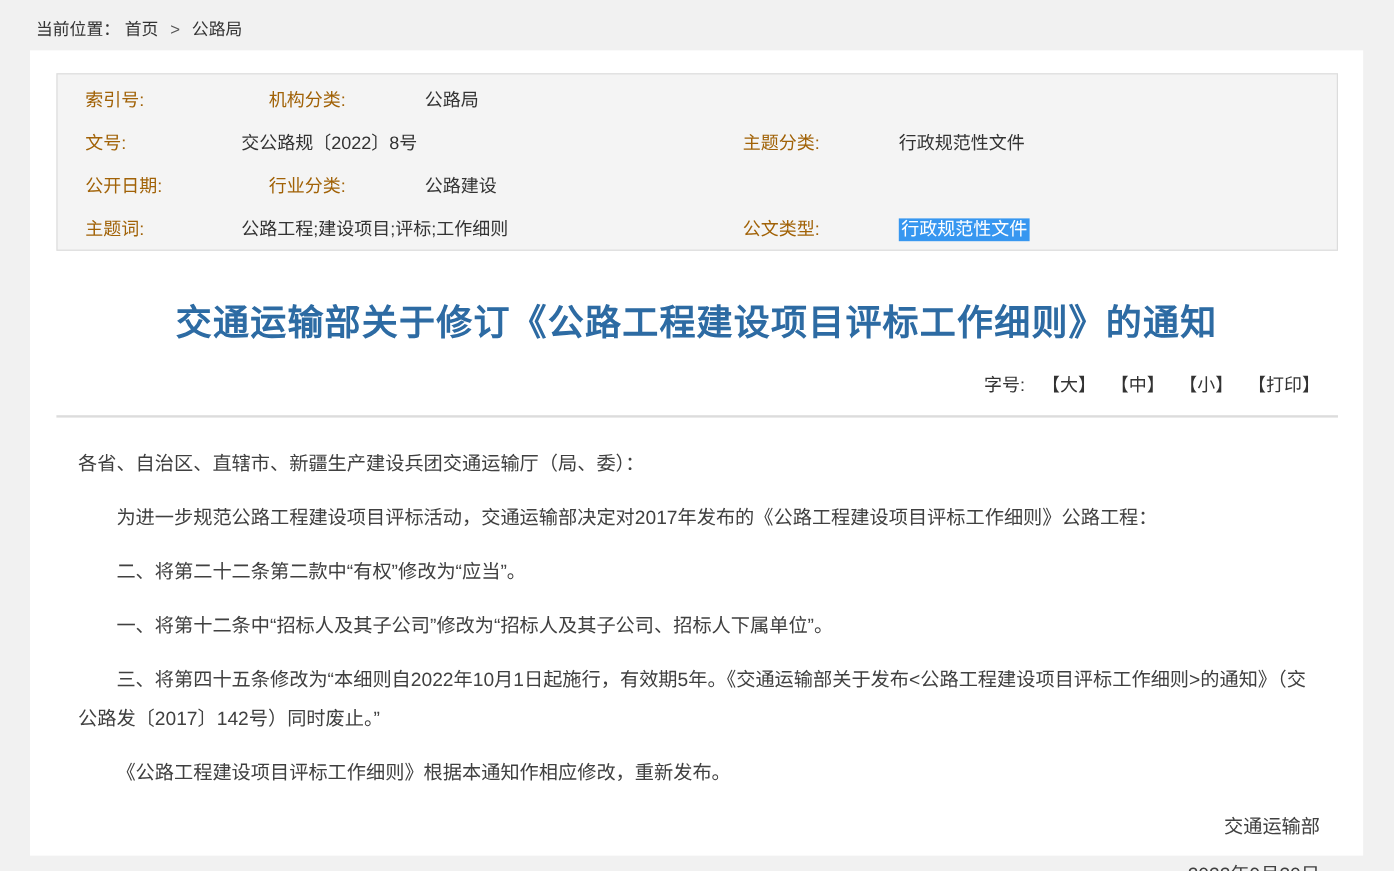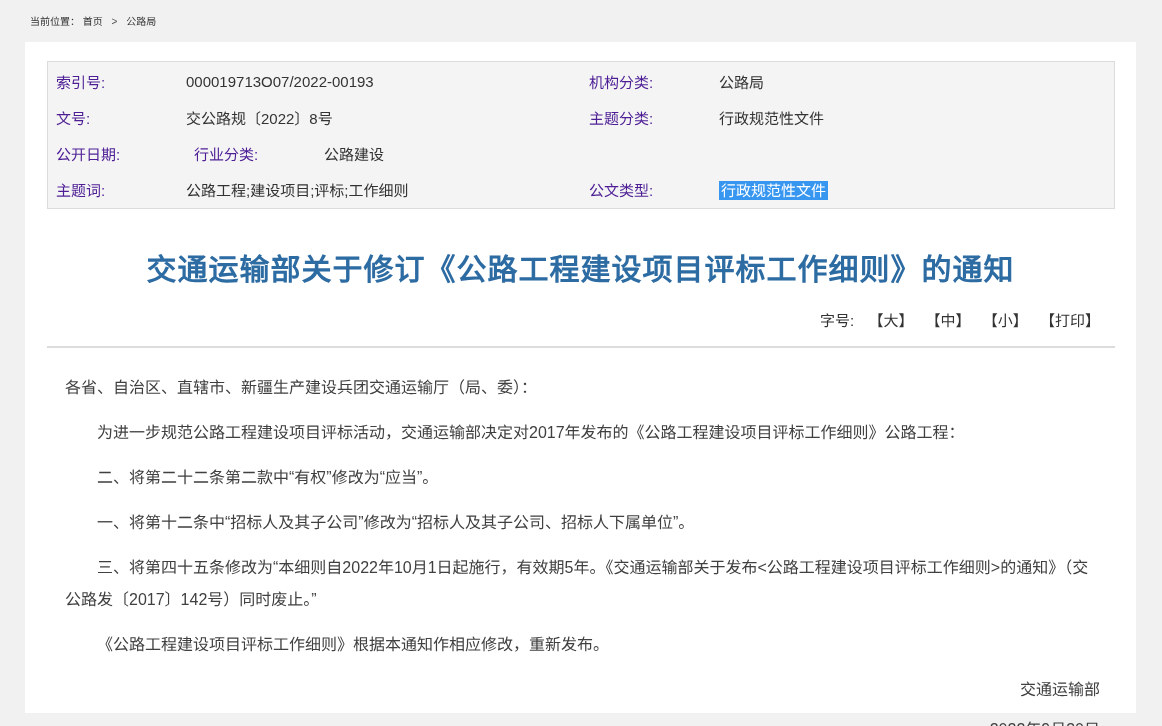--- a/index.html
+++ b/index.html
@@ -6,21 +6,21 @@
   html, body {
     width: 1162px; height: 726px;
     overflow: hidden;
     background: #f1f1f1;
     font-family: "Liberation Sans", "DejaVu Sans", sans-serif;
     color: #404040;
   }
   
   .breadcrumb {
     padding: 13px 0 0 30px;
-    font-size: 10px;
+    font-size: 14px;
     color: #333;
     height: 42px;
   }
   .breadcrumb a {
     color: #333;
     text-decoration: none;
     cursor: pointer;
   }
   .breadcrumb .sep { margin: 0 6px; color: #555; }
   
@@ -38,23 +38,23 @@
     border: 1px solid #dcdcdc;
     padding: 1px 0;
   }
   .meta-row {
     display: flex;
     align-items: center;
     height: 36px;
     font-size: 15px;
   }
   .m-label {
-    margin-left: 8px;
+    margin-left: 23px;
     width: 130px;
-    color: #4c1d95;
+    color: #a16207;
     flex-shrink: 0;
   }
   .m-value-left {
     width: 395px;
     color: #333;
     flex-shrink: 0;
     white-space: nowrap;
   }
   .m-value-right {
     flex: 1;
@@ -119,21 +119,20 @@
   <a>首页</a>
   <span class="sep">&gt;</span>
   <a>公路局</a>
 </div>
 
 <div class="card">
 
   <div class="meta-box">
     <div class="meta-row">
       <span class="m-label">索引号:</span>
-      <span class="m-value-left">000019713O07/2022-00193</span>
       <span class="m-label">机构分类:</span>
       <span class="m-value-right">公路局</span>
     </div>
     <div class="meta-row">
       <span class="m-label">文号:</span>
       <span class="m-value-left">交公路规〔2022〕8号</span>
       <span class="m-label">主题分类:</span>
       <span class="m-value-right">行政规范性文件</span>
     </div>
     <div class="meta-row">

